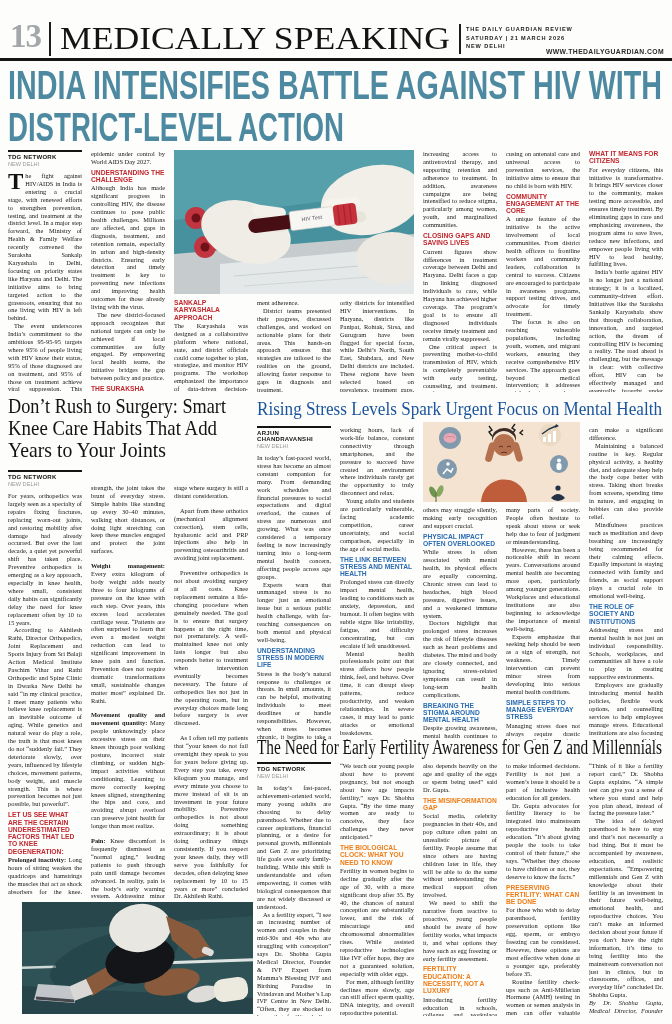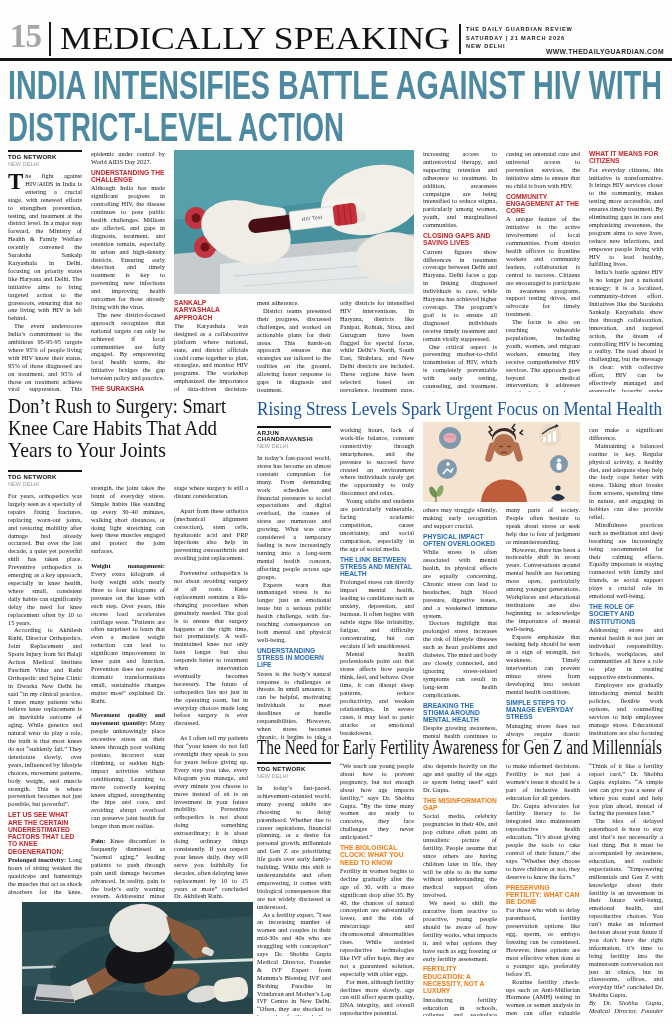--- a/index.html
+++ b/index.html
@@ -27,21 +27,21 @@
   .dc{float:left;font-size:23px;line-height:18px;font-weight:bold;color:#111;margin:1px 2px 0 0}
   .lead{font-weight:bold}
   .credit{font-style:italic;color:#222}
   svg{display:block}
 </style>
 </head>
 <body>
 
 <div class="page">
 
-  <div class="pagenum">15</div>
+  <div class="pagenum">13</div>
   <div class="vrule" style="left:49px;top:22px;height:34px"></div>
   <svg class="abs" style="left:57px;top:19px" width="398" height="38">
     <text x="3" y="30" font-family="Liberation Serif, serif" font-size="31" fill="#141414" textLength="390" lengthAdjust="spacingAndGlyphs">MEDICALLY SPEAKING</text>
   </svg>
   <div class="vrule" style="left:459px;top:24px;height:30px"></div>
   <div class="edition">
     <div>THE DAILY GUARDIAN REVIEW</div>
     <div>SATURDAY | 21 MARCH 2026</div>
     <div>NEW DELHI</div>
   </div>

